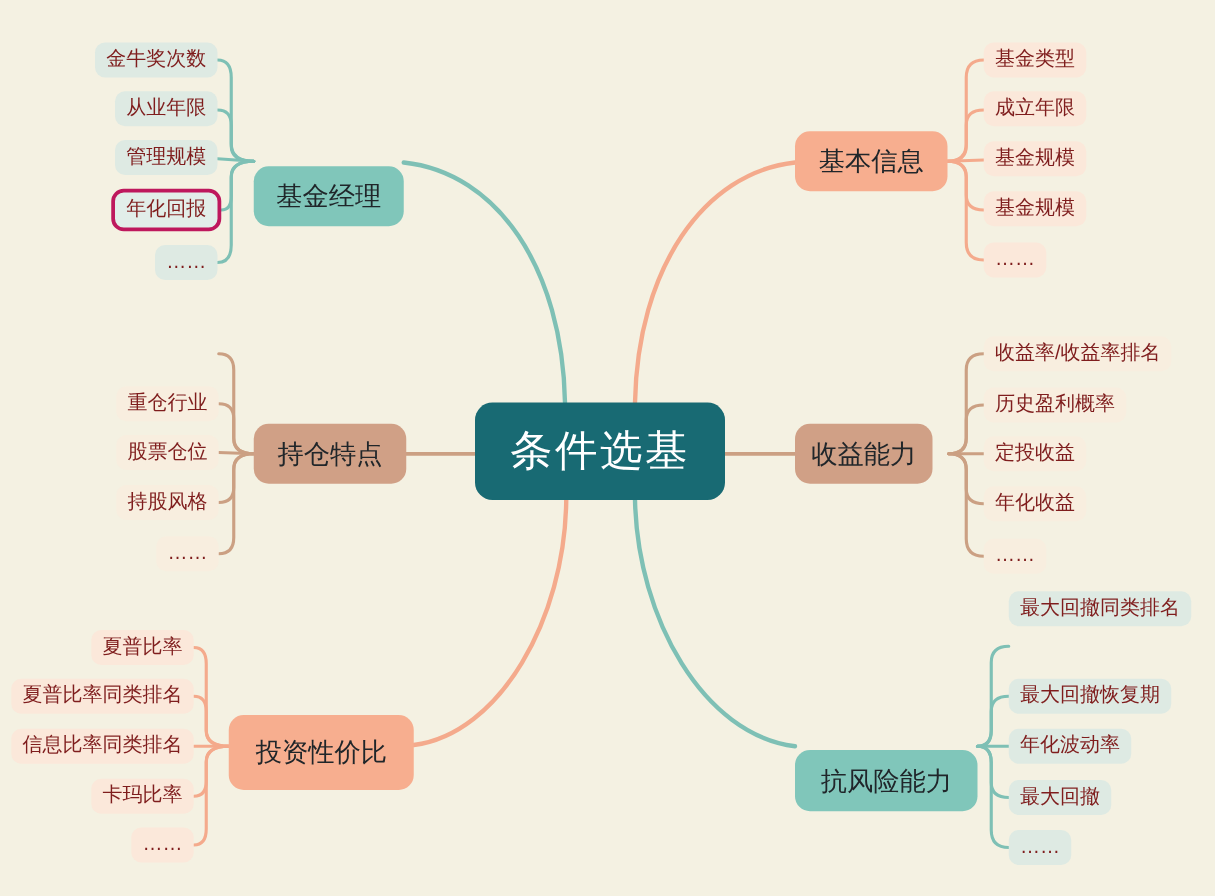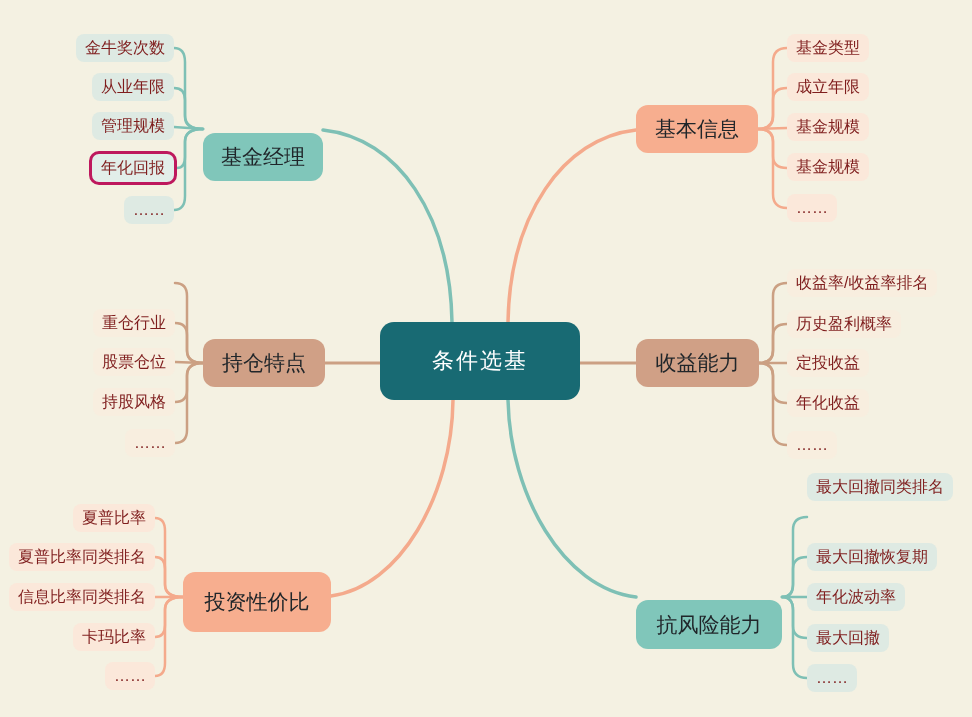--- a/index.html
+++ b/index.html
@@ -12,21 +12,21 @@
   .canvas{position:relative;width:972px;height:717px;}
   .links{position:absolute;left:0;top:0;}
   .node{
     position:absolute;
     display:flex;align-items:center;justify-content:center;
     white-space:nowrap;
     box-sizing:border-box;
   }
   .central{
     background:#186A73;color:#FFFFFF;
-    font-size:22px;font-weight:500;letter-spacing:2px;
+    font-size:34px;font-weight:500;letter-spacing:2px;
     border-radius:14px;
   }
   .branch{
     font-size:21px;color:#20262A;
     border-radius:12px;
   }
   .bt{background:#80C6BA;margin-top:28px;}
   .bp{background:#F7AE8F;}
   .bb{background:#D0A086;}
   .leaf{
@@ -95,21 +95,21 @@
       <path stroke-width="2.5" d="M787,403 Q773,403 773,391 L773,375 Q773,363 759,363"></path>
       <path stroke-width="2.5" d="M787,445 Q773,445 773,431 L773,376 Q773,363 759,363"></path>
     </g>
   </svg>
 
   <div class="node central" style="left:380px;top:322px;width:200px;height:78px">条件选基</div>
 
   <div class="node branch bt" style="left:203px;top:105px;width:120px;height:48px">基金经理</div>
   <div class="node branch bb" style="left:203px;top:339px;width:122px;height:48px">持仓特点</div>
   <div class="node branch bp" style="left:636px;top:105px;width:122px;height:48px">基本信息</div>
-  <div class="node branch bb" style="left:636px;top:339px;width:123px;height:48px">收益能力</div>
+  <div class="node branch bb" style="left:636px;top:339px;width:110px;height:48px">收益能力</div>
   <div class="node branch bp" style="left:183px;top:572px;width:148px;height:60px">投资性价比</div>
   <div class="node branch bt" style="left:636px;top:572px;width:146px;height:49px">抗风险能力</div>
 
   <div class="leaf lt" style="right:798px;top:34px">金牛奖次数</div>
   <div class="leaf lt" style="right:798px;top:73px">从业年限</div>
   <div class="leaf lt" style="right:798px;top:112px">管理规模</div>
   <div class="leaf lt selected" style="right:795px;top:151px">年化回报</div>
   <div class="leaf lt" style="right:798px;top:196px">……</div>
 
   <div class="leaf lp" style="left:787px;top:34px">基金类型</div>

